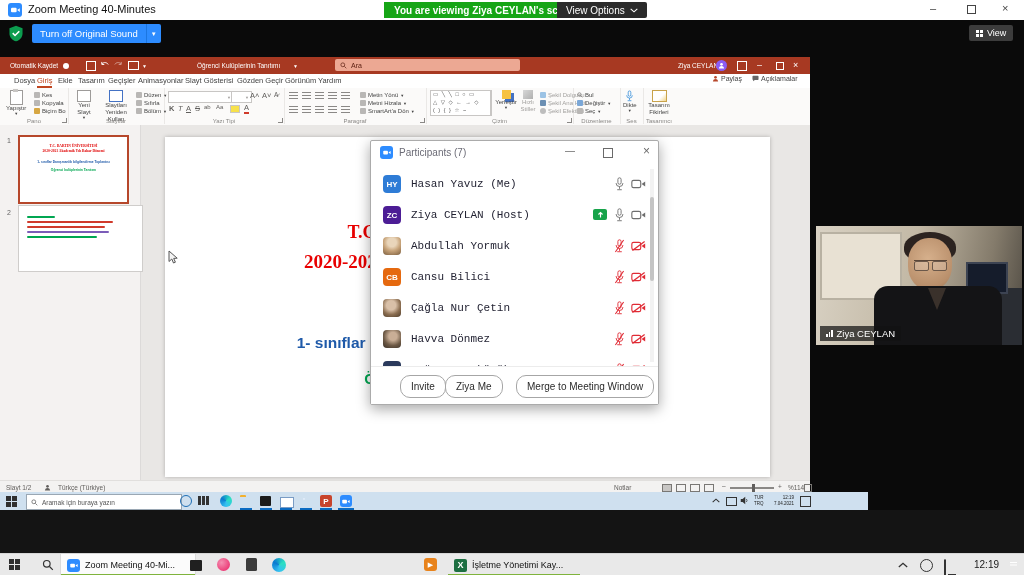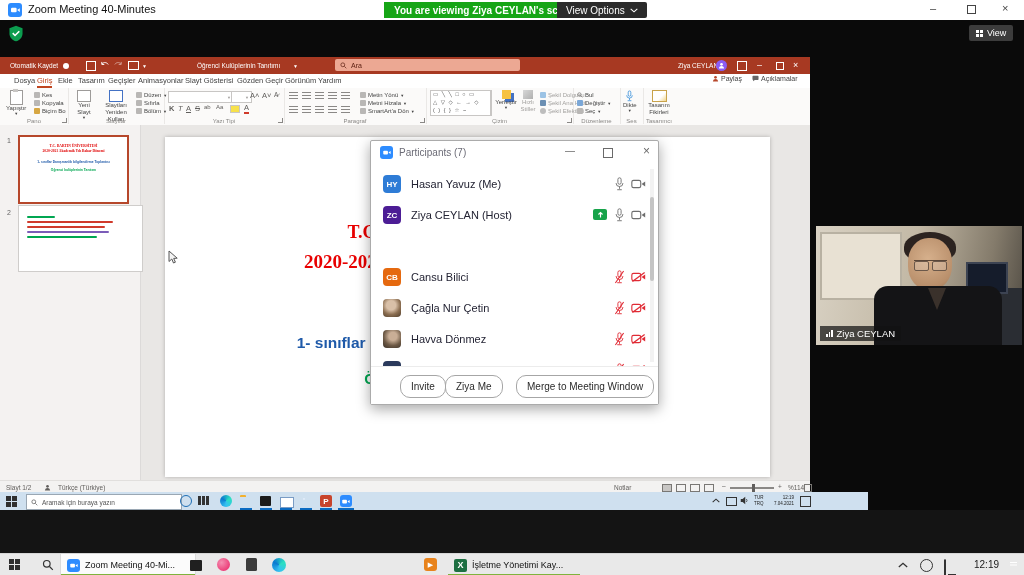--- a/index.html
+++ b/index.html
@@ -95,21 +95,21 @@
   #panel-head{left:0;top:0;width:100%;height:24px;}
   #panel-title{left:28px;top:6px;font-size:10px;color:#6B6B76;}
   .phc{position:absolute;top:4px;color:#6A6A6A;font-size:10px;}
   #plist{left:0;top:24px;width:285px;height:201px;overflow:hidden;position:absolute;}
   .prow{position:absolute;left:0;width:100%;height:31px;}
   .pav{position:absolute;left:12px;top:6px;width:18px;height:18px;border-radius:4px;color:#fff;
     font-size:8px;font-weight:bold;display:flex;align-items:center;justify-content:center;}
   .photoA{background:radial-gradient(circle at 50% 30%,#E9D5BA 0 28%,#C7A379 55%,#7A5C3D);}
   .photoB{background:radial-gradient(circle at 45% 35%,#D9C0A8 0 30%,#8C6F52 60%,#4E3B28);}
   .photoC{background:radial-gradient(circle at 55% 35%,#C9AE96 0 26%,#6E5A46 60%,#3A3028);}
-  .pname{position:absolute;left:40px;top:9px;font-size:11px;color:#232333;}
+  .pname{position:absolute;left:40px;top:9px;font-size:11px;color:#232333;font-family:Liberation Mono, monospace;}
   .pic{position:absolute;top:8px;}
   .sharemini{width:14px;height:11px;background:#17A34A;border-radius:2px;display:flex;align-items:center;justify-content:center;}
   #pscroll{left:279px;top:28px;width:4px;height:193px;background:#F2F2F2;position:absolute;}
   #pscroll i{position:absolute;left:0;top:28px;width:4px;height:84px;background:#C4C4C4;border-radius:2px;}
   #panel-foot{left:0;top:225px;width:100%;height:37px;border-top:1px solid #ECECEC;position:absolute;background:#fff;}
   .pbtn{position:absolute;top:8px;height:21px;border:1px solid #A6A6A6;border-radius:10px;background:#fff;
     font-size:10px;color:#2B2B2B;display:flex;align-items:center;padding:0 10px;}
   
   #video{left:816px;top:226px;width:206px;height:119px;background:#1A1A18;overflow:hidden;}
   #vid-room{position:absolute;inset:0;background:linear-gradient(100deg,#D9D2C4 0%,#C3B9A6 45%,#847B6B 80%,#4F4A42 100%);}
@@ -250,20 +250,24 @@
     <span class="wc abs" style="left:930px">–</span>
     <span class="restore-box abs" style="left:967px"></span>
     <span class="wc abs" style="left:1002px">×</span>
   </div>
 
   <div id="desktop" class="abs"></div>
 
   <svg class="abs" style="left:8px;top:25px" width="16" height="17">
       <use href="#i-shield"></use>
     </svg>
+  <div id="sound-btn" class="abs">
+    <span class="main">Turn off Original Sound</span>
+    <span class="dd">▼</span>
+  </div>
   <div id="view-btn" class="abs">
     <span class="grid4w">
         <i></i>
         <i></i>
         <i></i>
         <i></i>
       </span>
     <span>View</span>
   </div>
 
@@ -632,20 +636,30 @@
               <use href="#i-up"></use>
             </svg>
         </span>
         <svg class="pic" style="left:243px" width="11" height="14" color="#6E6E6E">
             <use href="#i-mic"></use>
           </svg>
         <svg class="pic" style="left:260px;top:10px" width="15" height="10" color="#6E6E6E">
             <use href="#i-camv"></use>
           </svg>
       </div>
+      <div class="prow" style="top:66px">
+        <div class="pav photoA"></div>
+        <div class="pname">Abdullah Yormuk</div>
+        <svg class="pic" style="left:243px" width="11" height="14" color="#E02B35">
+            <use href="#i-micoff"></use>
+          </svg>
+        <svg class="pic" style="left:260px;top:10px" width="15" height="10" color="#E02B35">
+            <use href="#i-camoff"></use>
+          </svg>
+      </div>
       <div class="prow" style="top:97px">
         <div class="pav" style="background:#E5690F">
             <span>CB</span>
           </div>
         <div class="pname">Cansu Bilici</div>
         <svg class="pic" style="left:243px" width="11" height="14" color="#E02B35">
             <use href="#i-micoff"></use>
           </svg>
         <svg class="pic" style="left:260px;top:10px" width="15" height="10" color="#E02B35">
             <use href="#i-camoff"></use>

